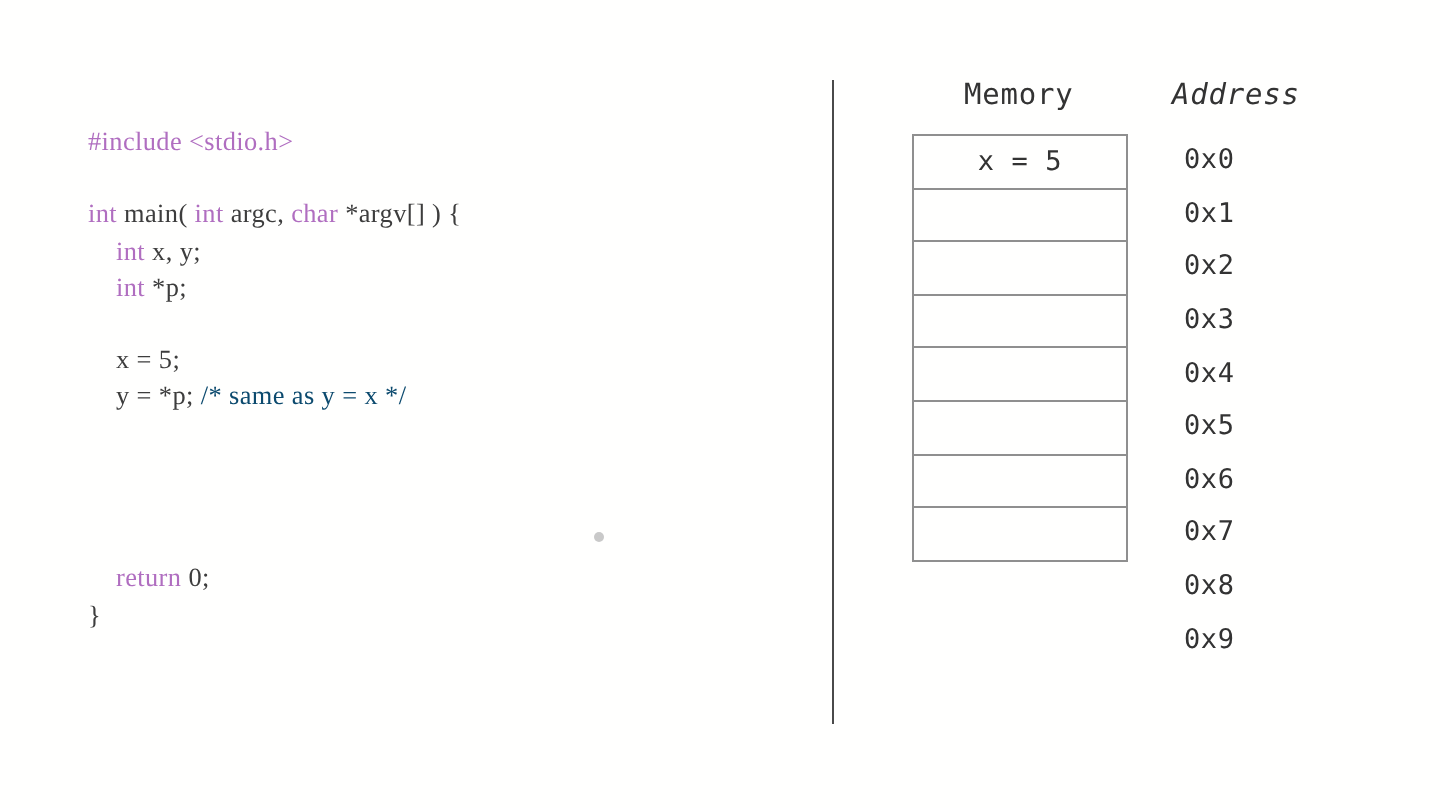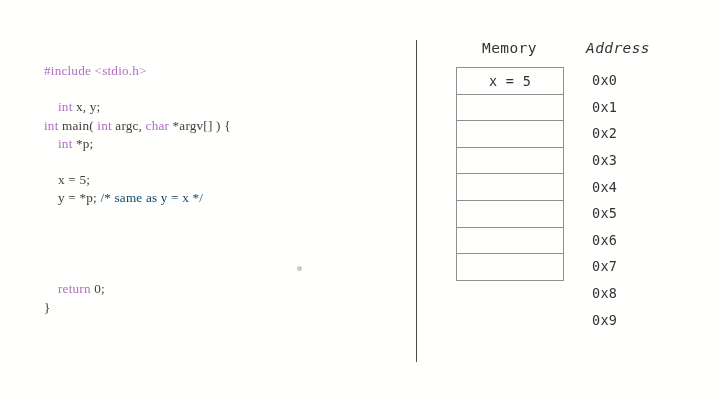--- a/index.html
+++ b/index.html
@@ -142,22 +142,22 @@
   }
 </style>
 </head>
 <body>
 
 <div id="slide">
 
   <div id="code-panel">
       <div class="code-line"><span class="kw">#include &lt;stdio.h&gt;</span></div>
       <div class="code-line blank">&nbsp;</div>
+      <div class="code-line"><span class="kw">int</span><span class="plain"> main( </span><span class="kw">int</span><span class="plain"> argc, </span><span class="kw">char</span><span class="plain"> *argv[] ) {</span></div>
       <div class="code-line"><span class="plain">    </span><span class="kw">int</span><span class="plain"> x, y;</span></div>
-      <div class="code-line"><span class="kw">int</span><span class="plain"> main( </span><span class="kw">int</span><span class="plain"> argc, </span><span class="kw">char</span><span class="plain"> *argv[] ) {</span></div>
       <div class="code-line"><span class="plain">    </span><span class="kw">int</span><span class="plain"> *p;</span></div>
       <div class="code-line blank">&nbsp;</div>
       <div class="code-line"><span class="plain">    x = 5;</span></div>
       <div class="code-line"><span class="plain">    y = *p; </span><span class="comment">/* same as y = x */</span></div>
       <div class="code-line blank">&nbsp;</div>
       <div class="code-line blank">&nbsp;</div>
       <div class="code-line blank">&nbsp;</div>
       <div class="code-line blank">&nbsp;</div>
       <div class="code-line"><span class="plain">    </span><span class="kw">return</span><span class="plain"> 0;</span></div>
       <div class="code-line"><span class="plain">}</span></div>

